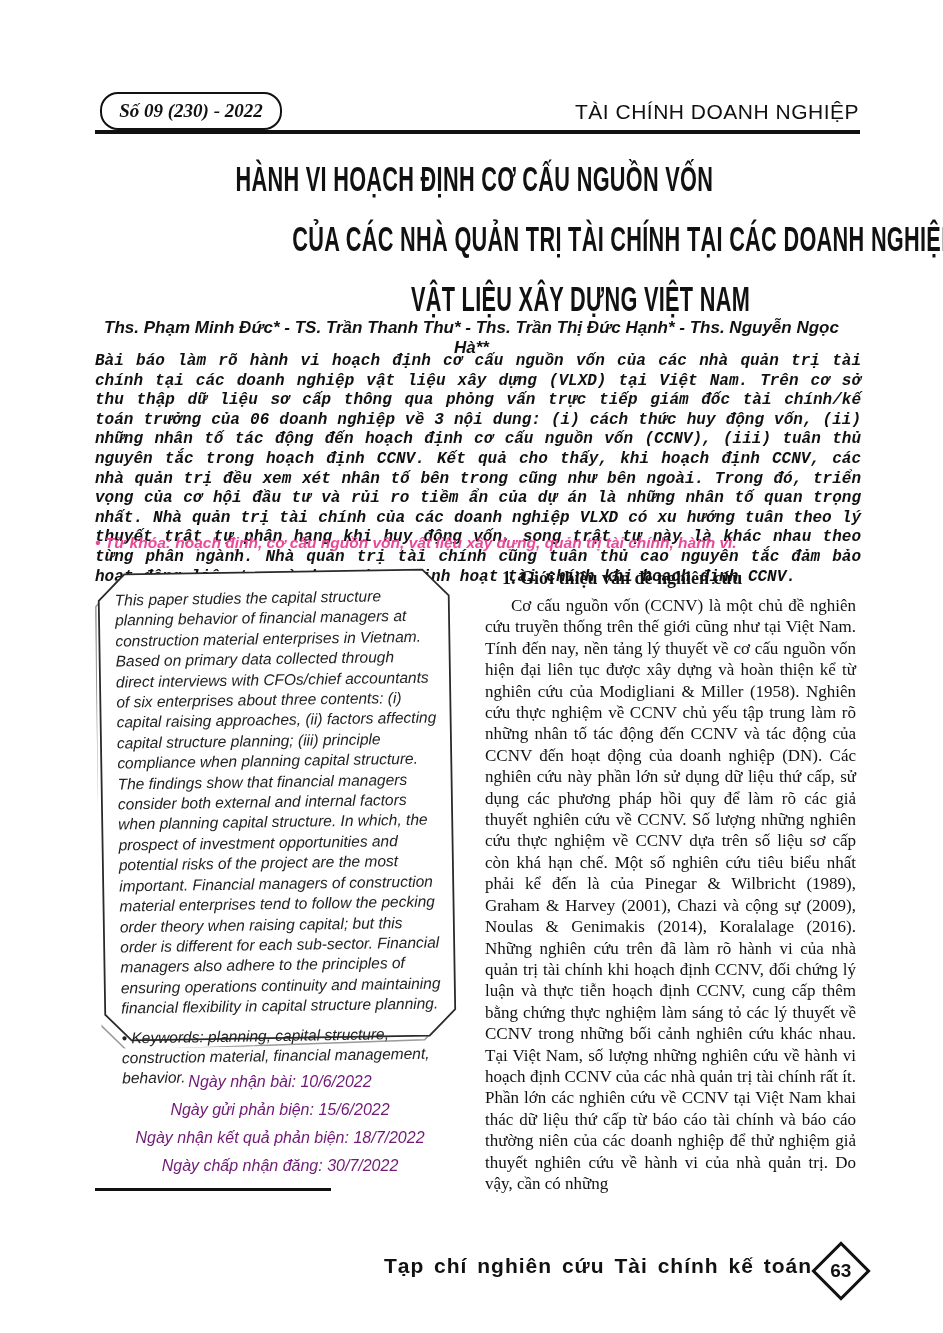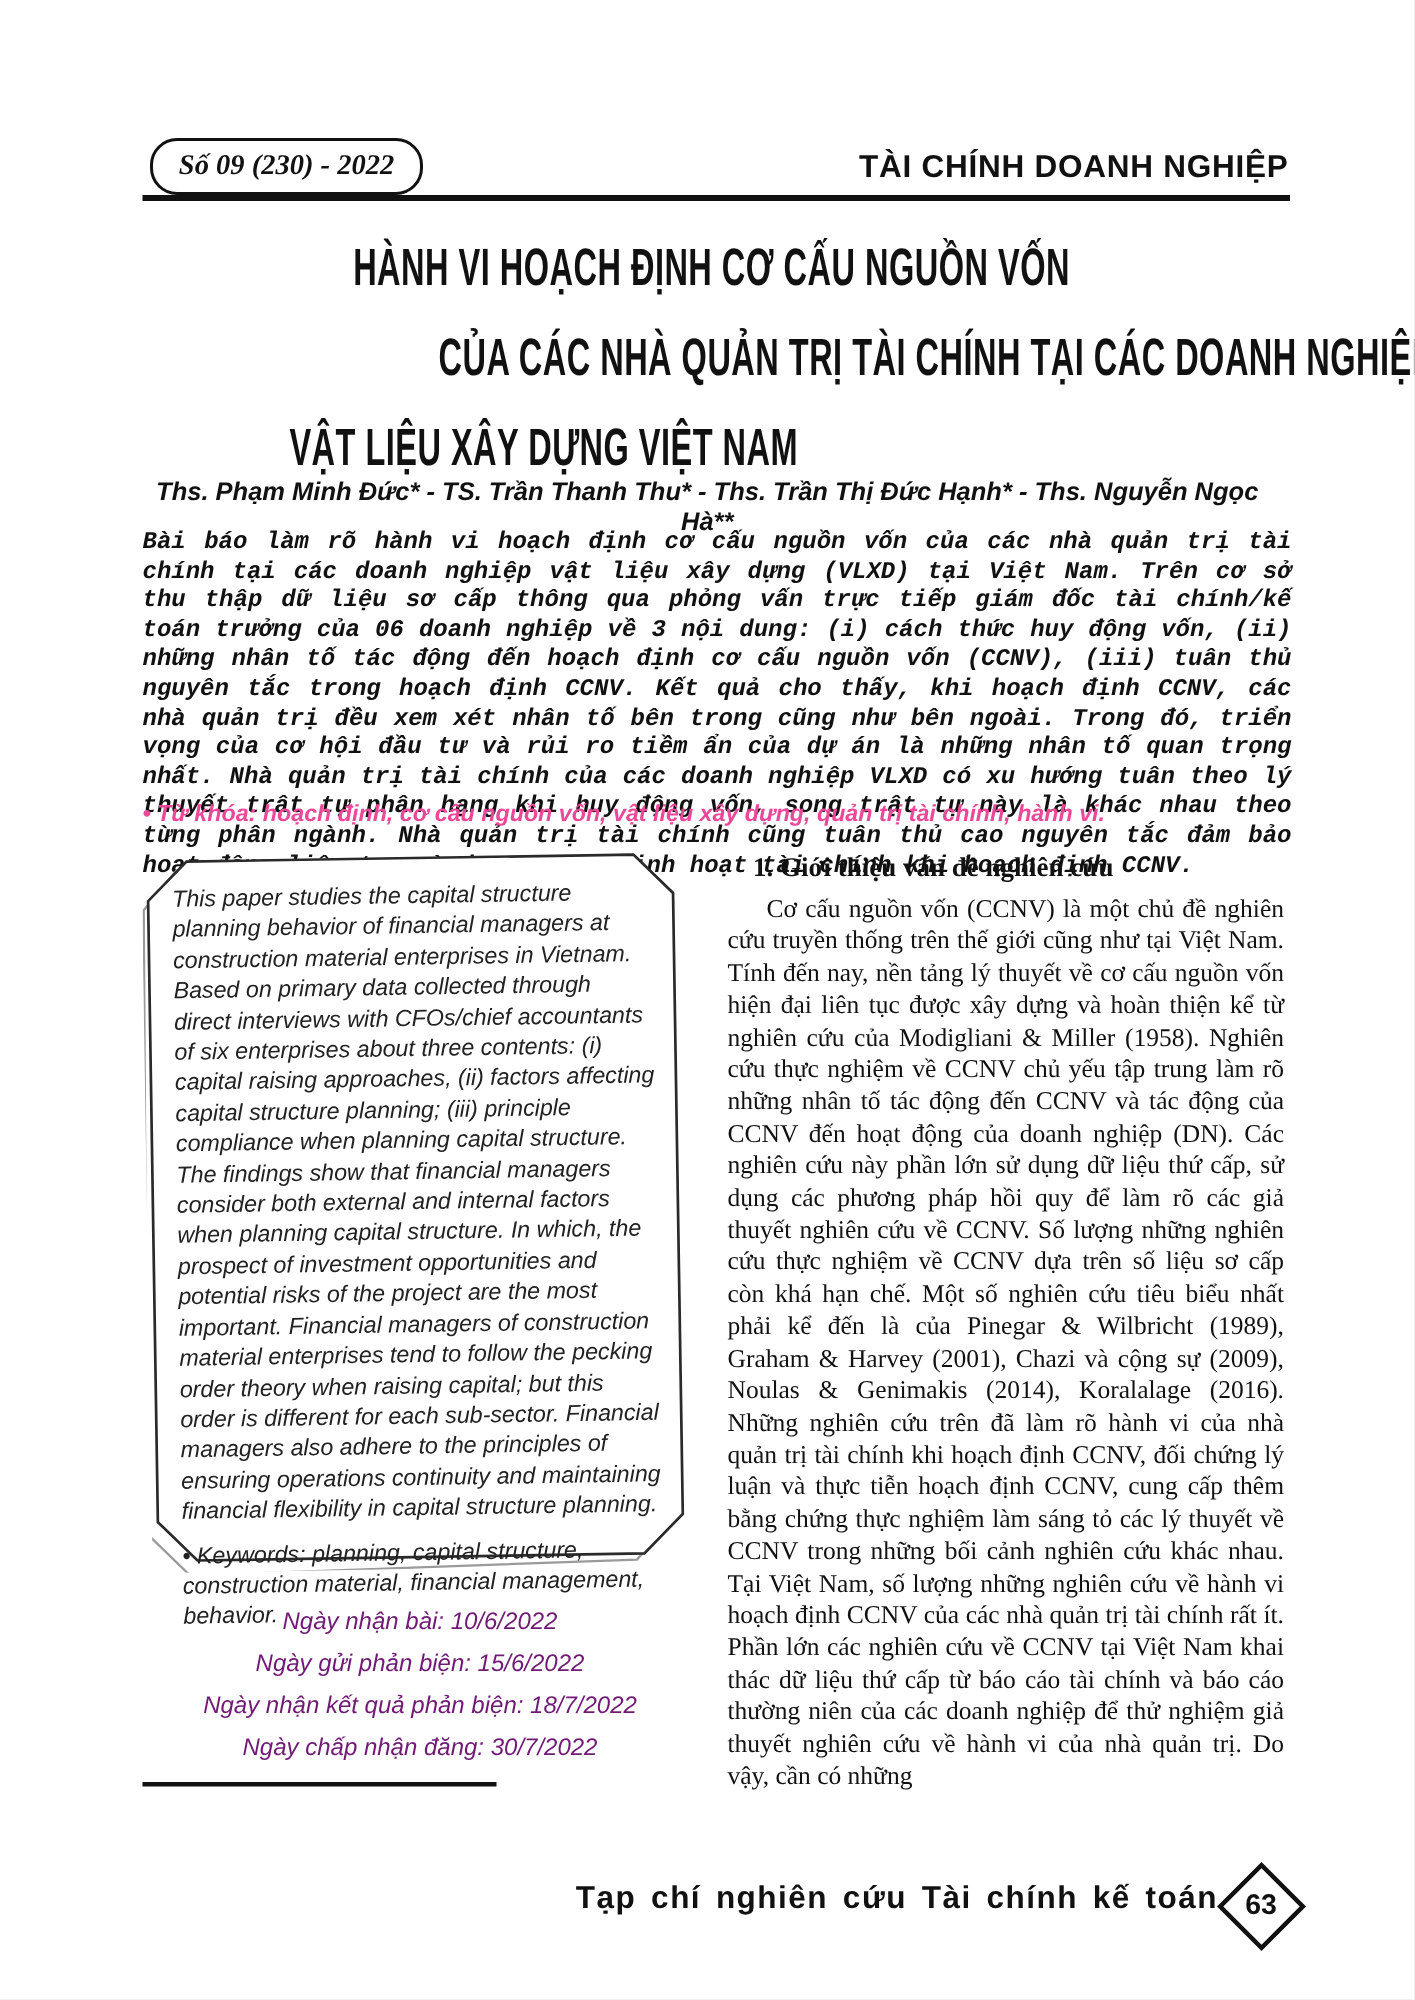--- a/index.html
+++ b/index.html
@@ -16,30 +16,30 @@
   .issue-box{
     position:absolute;left:100px;top:92px;width:178px;height:34px;
     border:2.5px solid #111;border-radius:18px;
     display:flex;align-items:center;justify-content:center;
     font-family:Liberation Serif, serif;
     font-weight:bold;font-style:italic;font-size:19px;
   }
   .section-label{
     position:absolute;right:84px;top:100px;
     font-family:"Liberation Sans",sans-serif;
-    font-weight:bold;font-size:21px;letter-spacing:.5px;
+    font-weight:normal;font-size:21px;letter-spacing:.5px;
   }
   .header-rule{
     position:absolute;left:95px;top:130px;width:765px;height:4px;background:#111;
   }
   
   .title-block{
     position:absolute;left:89px;top:152px;width:765px;text-align:center;
   }
-  .title-row{line-height:53px;text-align:left;}
+  .title-row{line-height:53px;text-align:right;}
   .title-line{
     display:inline-block;white-space:nowrap;
     font-family:"Liberation Sans",sans-serif;
     font-weight:bold;font-size:35px;
     transform:scaleX(0.62);transform-origin:50% 50%;
     letter-spacing:0.5px;
   }
   .authors{
     position:absolute;left:89px;top:318px;width:765px;text-align:center;
     font-family:"Liberation Sans",sans-serif;

